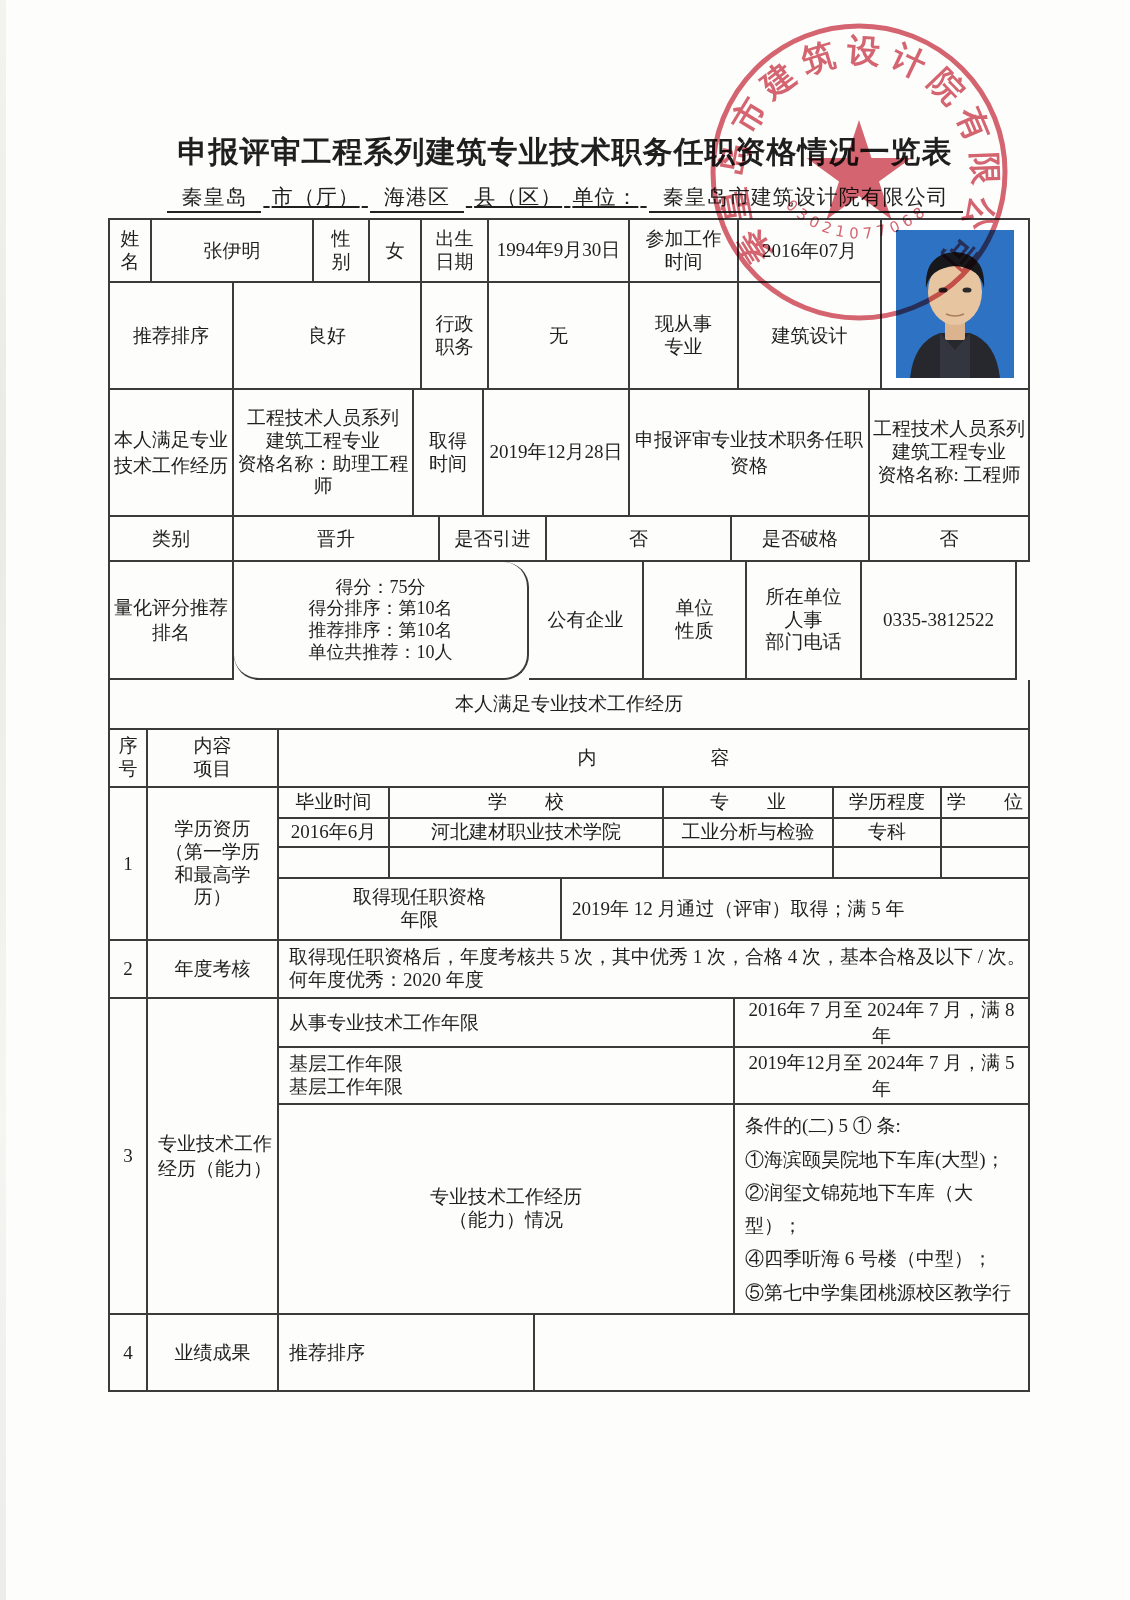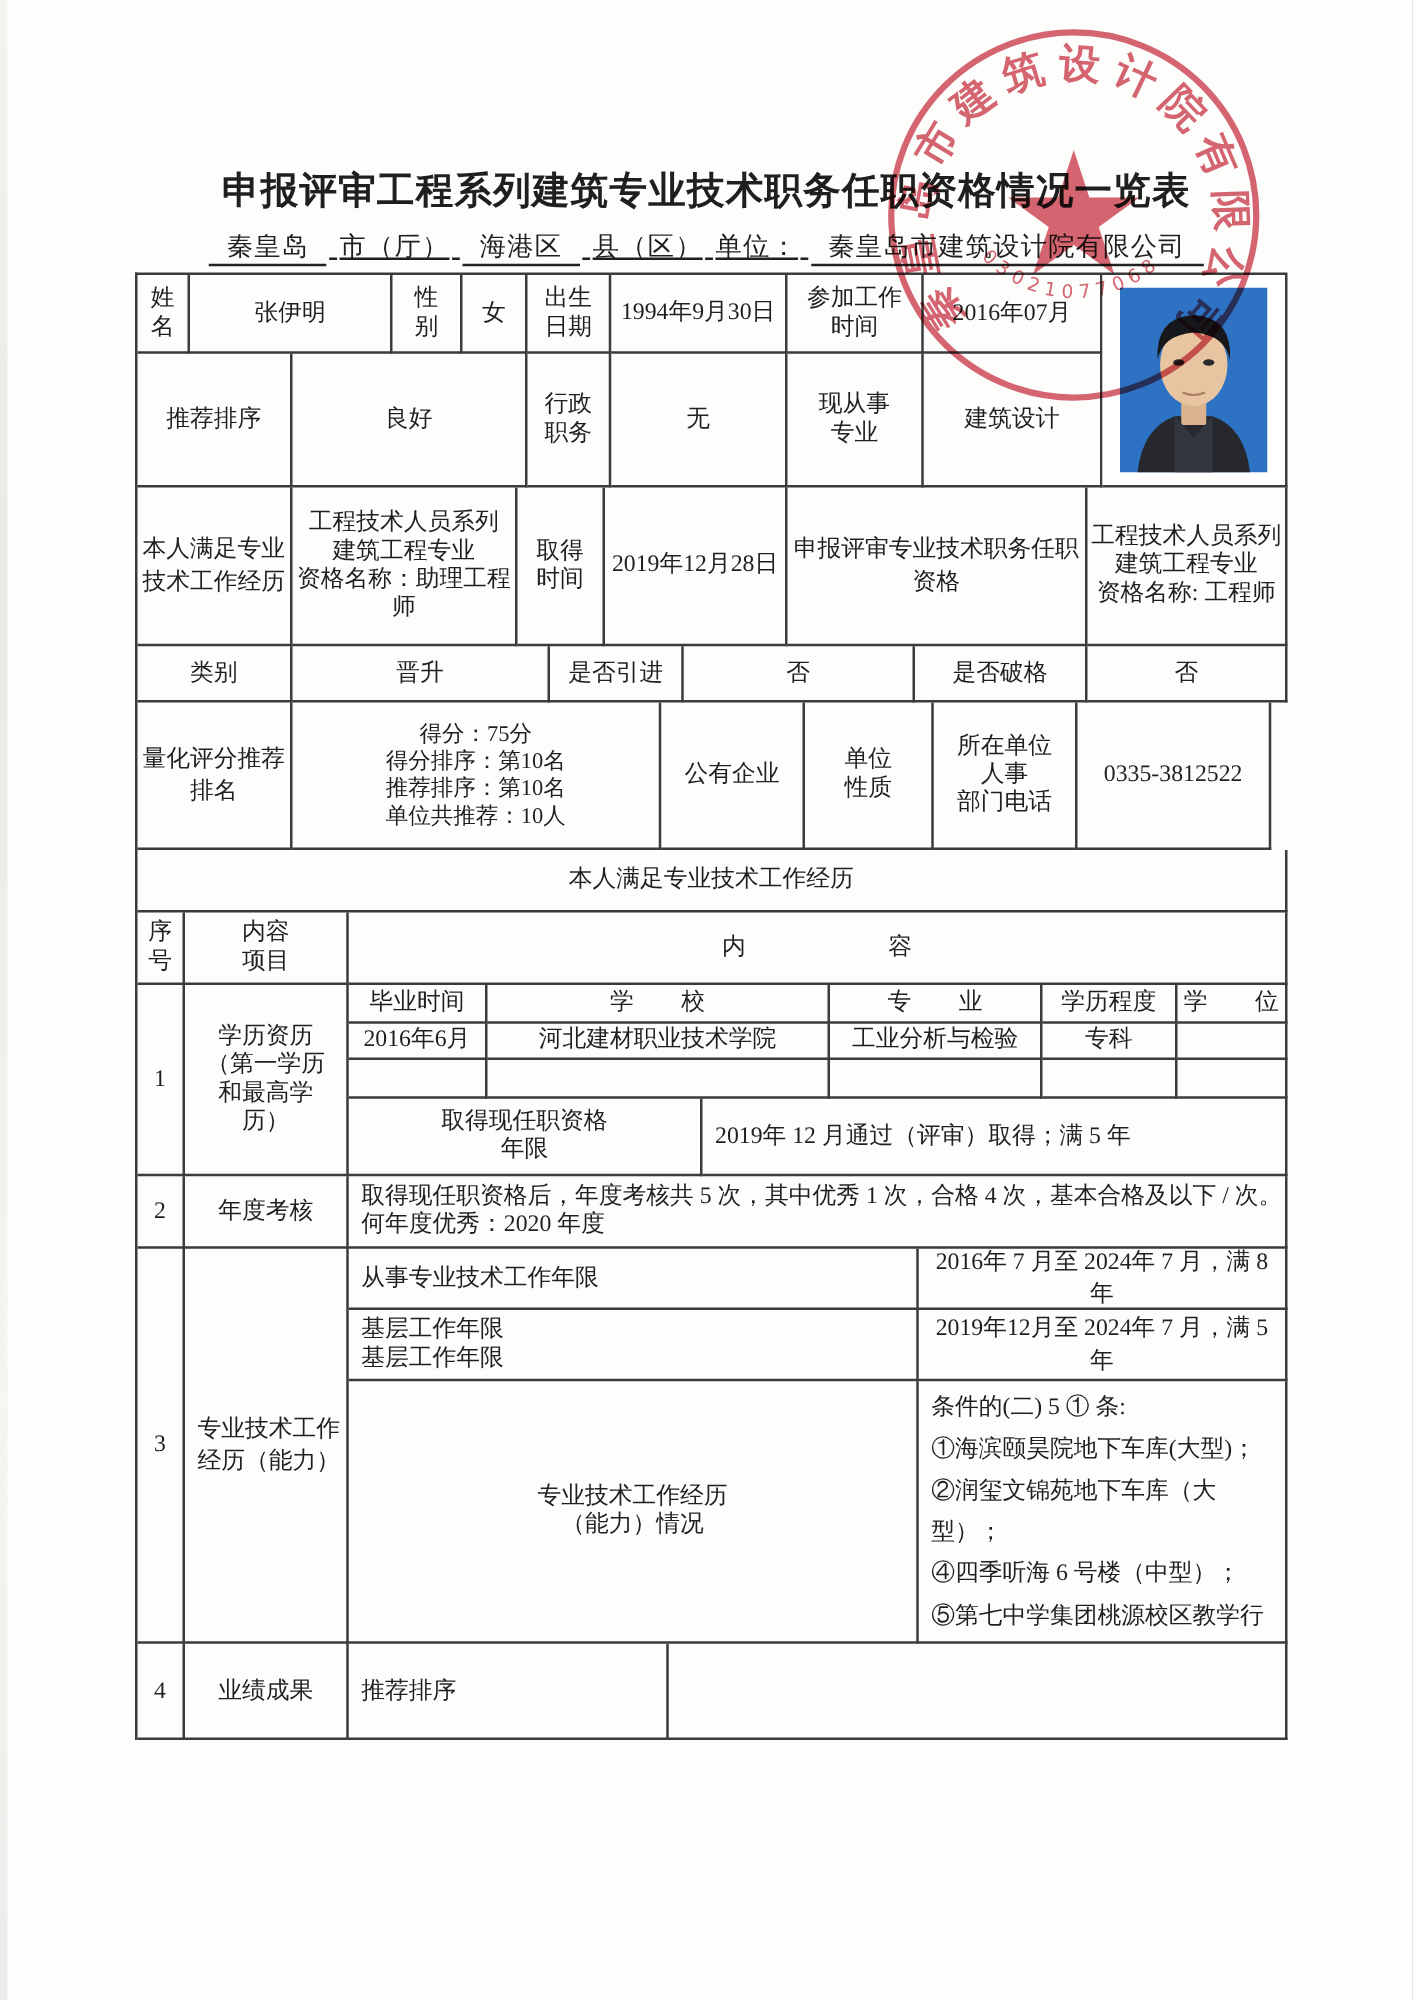--- a/index.html
+++ b/index.html
@@ -20,21 +20,21 @@
     border-top:2px solid #3b3b3b;border-left:2px solid #3b3b3b;
     font-size:19px;line-height:1.32;}
   .tbl *{box-sizing:border-box;}
   .r{display:flex;align-items:stretch;}
   .c{border-right:2px solid #3b3b3b;border-bottom:2px solid #3b3b3b;
     display:flex;flex-direction:column;justify-content:center;align-items:center;
     text-align:center;padding:2px 4px;flex:none;overflow:hidden;}
   .c.left{align-items:flex-start;text-align:left;padding-left:10px;}
   .colblock{display:flex;flex-direction:column;flex:none;}
   .tight{padding:0 2px;line-height:1.2;}
-  .sm{font-size:18px;}
+  .sm{font-size:18px;border-radius:25px;}
   
   .photo-cell{background:#fff;}
   .photo{width:118px;height:148px;display:block;}
   
   .stamp{position:absolute;left:698px;top:12px;width:330px;height:330px;
     pointer-events:none;opacity:.78;mix-blend-mode:multiply;}
   .scanmark{position:absolute;left:0;top:0;width:6px;height:100%;
     background:linear-gradient(180deg,#f3f3f0,#e9e9e6 30%,#f5f5f2 70%,#ececea);}
 </style>
 </head>

